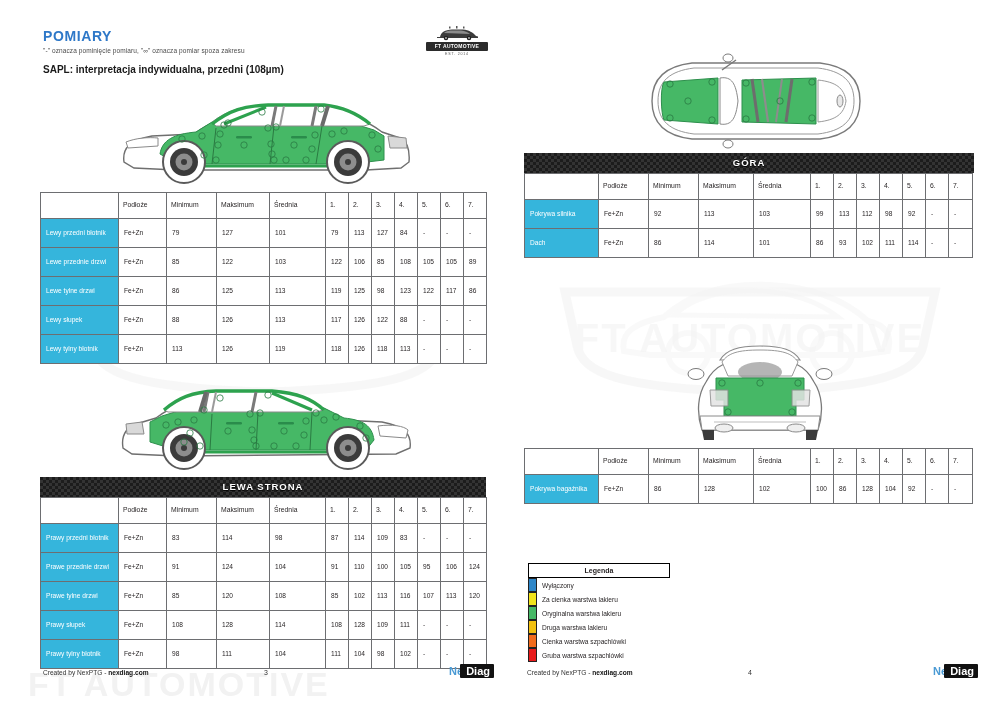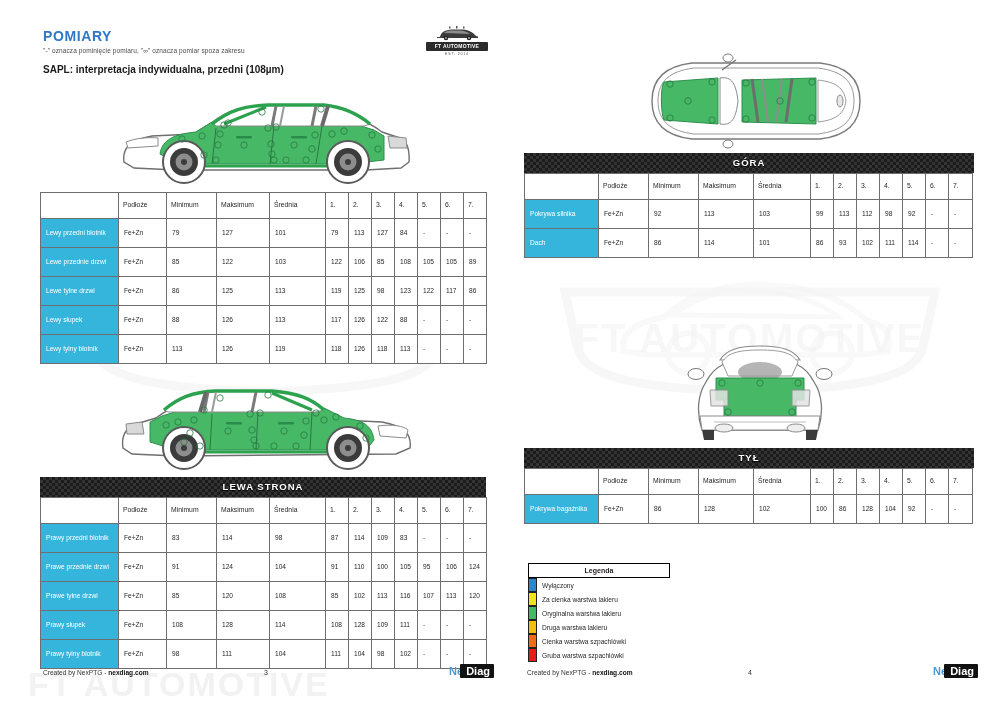--- a/index.html
+++ b/index.html
@@ -695,21 +695,20 @@
         <circle cx="42" cy="45" r="3.2"></circle>
           <circle cx="80" cy="45" r="3.2"></circle>
           <circle cx="118" cy="45" r="3.2"></circle>
         <circle cx="48" cy="74" r="3.2"></circle>
           <circle cx="112" cy="74" r="3.2"></circle>
       </g>
     </svg>
   </div>
 
   <div class="tbl-wrap" id="tbl-tyl" style="left:24px;top:448px;">
-    <div class="tbl-title" style="width:450px;">TYŁ</div>
     <table class="meas">
       <colgroup>
         <col style="width:74px">
           <col style="width:50px">
           <col style="width:50px">
           <col style="width:55px">
           <col style="width:57px">
         <col style="width:23px">
           <col style="width:23px">
           <col style="width:23px">

